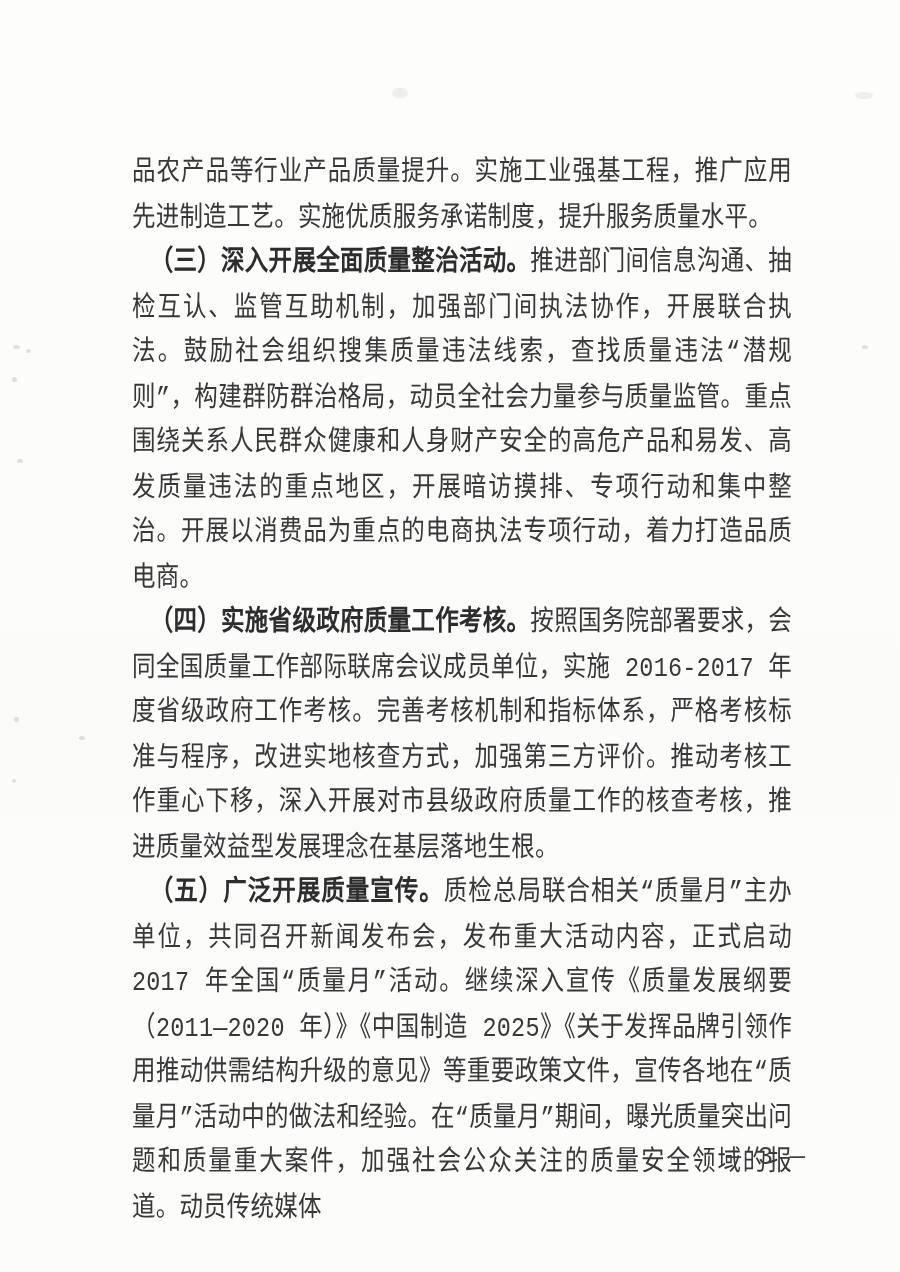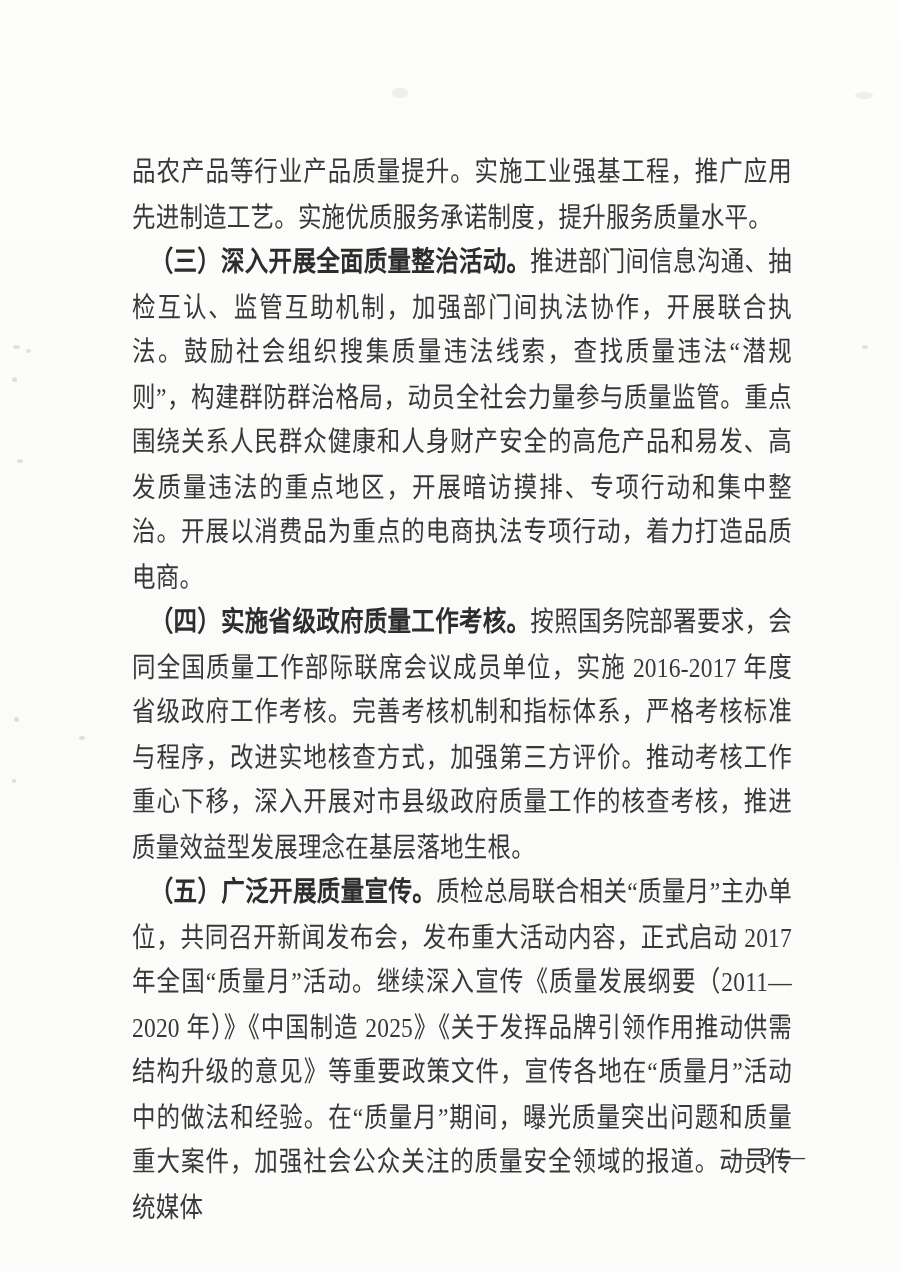--- a/index.html
+++ b/index.html
@@ -6,21 +6,21 @@
     margin: 0;
     padding: 0;
     background: #fcfcfb;
   }
   .page {
     position: relative;
     width: 900px;
     height: 1272px;
     background: linear-gradient(180deg, #fdfdfc 0%, #fbfbfa 55%, #fcfcfb 100%);
     overflow: hidden;
-    font-family: Liberation Serif, serif;
+    font-family: Liberation Mono, monospace;
     color: #383838;
   }
   .content {
     position: absolute;
     left: 132px;
     top: 150px;
     width: 660px;
     font-size: 23.5px;
     line-height: 37.5px;
     text-align: justify;

